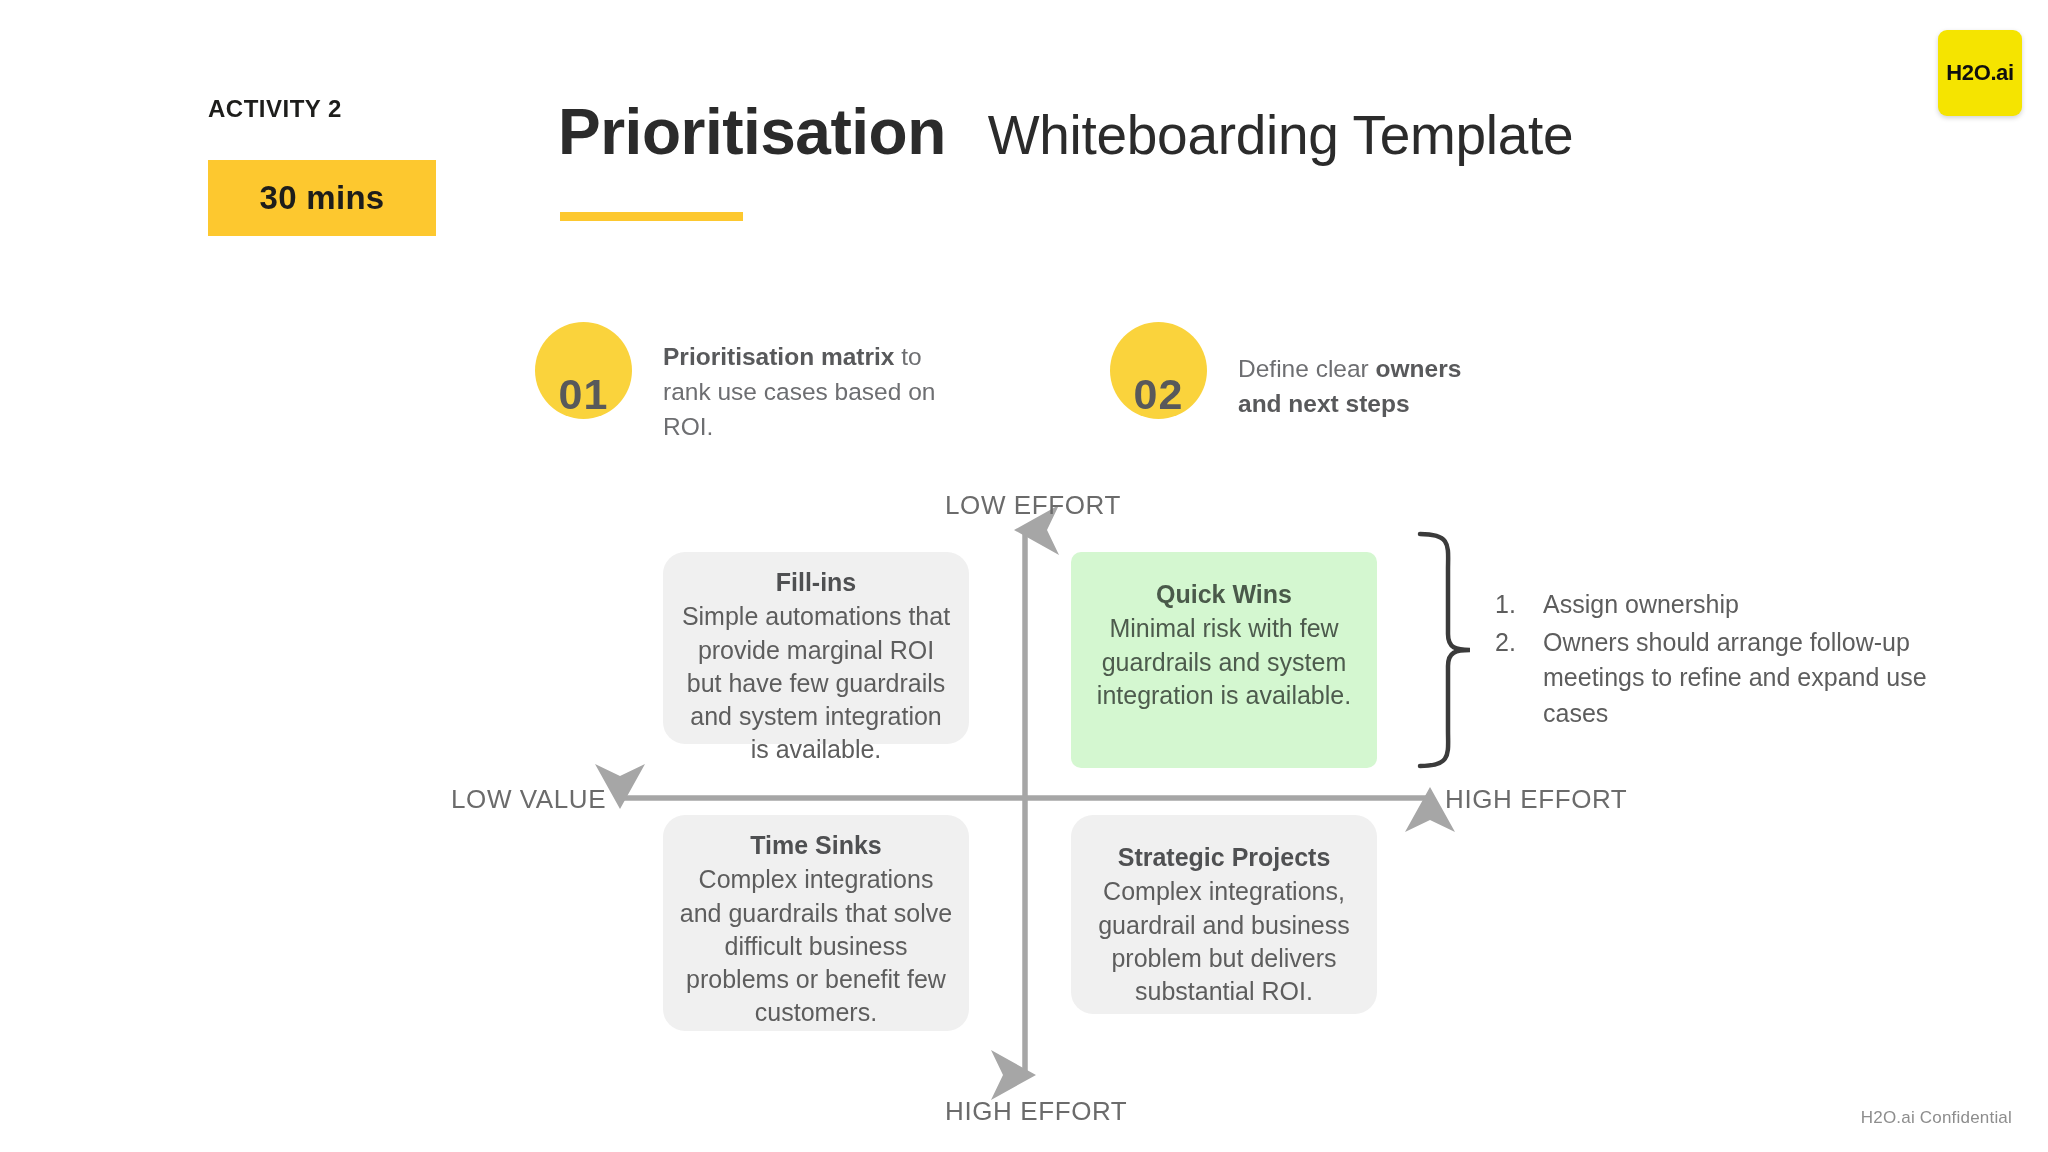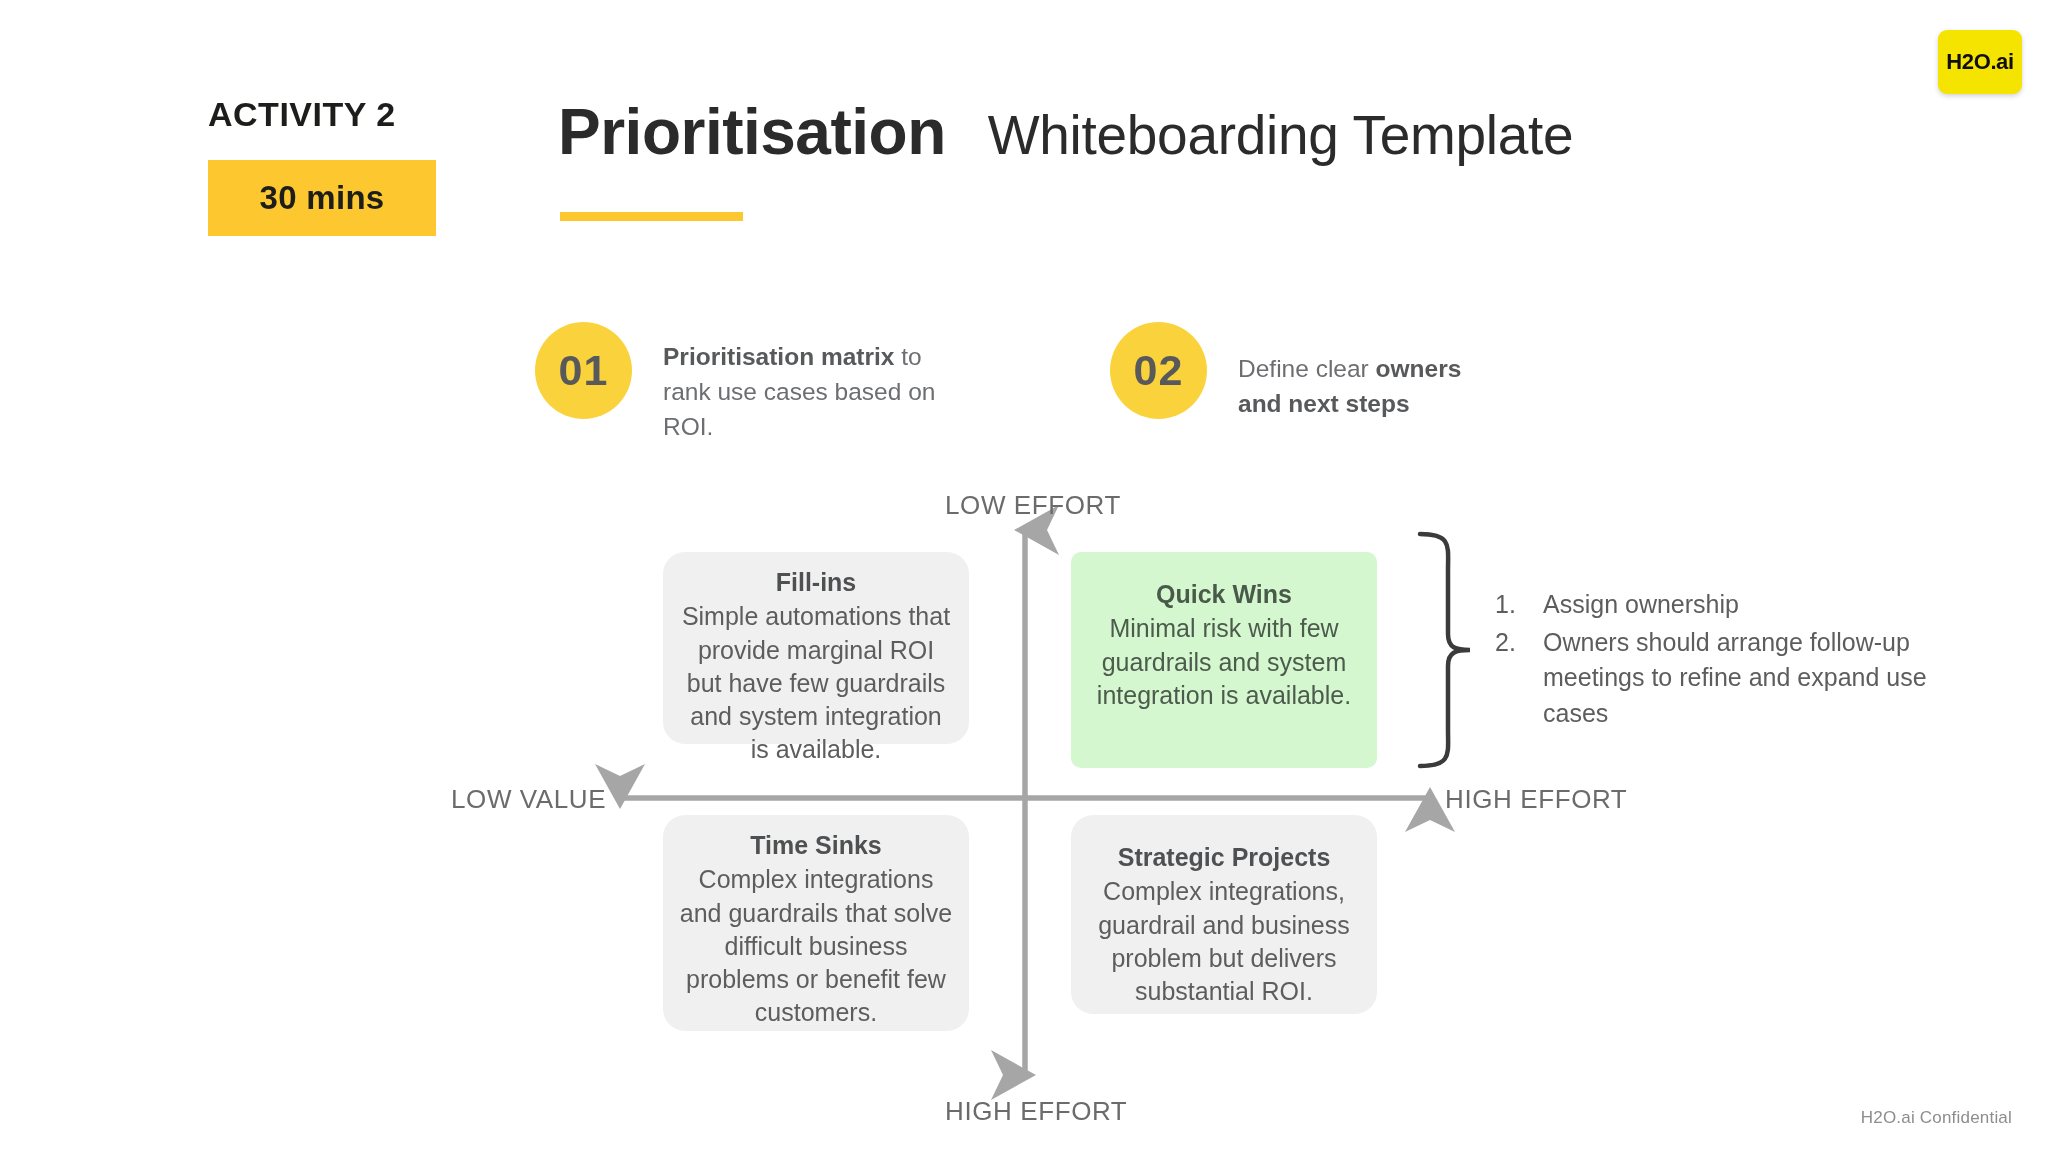--- a/index.html
+++ b/index.html
@@ -15,21 +15,21 @@
     font-family: "Liberation Sans", sans-serif;
     color: #58595b;
     -webkit-font-smoothing: antialiased;
   }
 
   
   #activity-label {
     position: absolute;
     left: 208px;
     top: 95px;
-    font-size: 34px;
+    font-size: 24px;
     font-weight: bold;
     letter-spacing: 0.5px;
     color: #1d1d1b;
     white-space: nowrap;
   }
   #duration-badge {
     position: absolute;
     left: 208px;
     top: 160px;
     width: 228px;
@@ -74,21 +74,21 @@
     width: 183px;
     height: 9px;
     background: #fdc82f;
   }
 
   #logo {
     position: absolute;
     left: 1938px;
     top: 30px;
     width: 84px;
-    height: 64px;
+    height: 86px;
     background: #f5e400;
     border-radius: 9px;
     display: flex;
     align-items: center;
     justify-content: center;
     box-shadow: 0 2px 5px rgba(0,0,0,0.18);
   }
   #logo span {
     font-size: 22px;
     font-weight: bold;
@@ -101,21 +101,21 @@
     position: absolute;
     display: flex;
     align-items: flex-start;
   }
   .step-circle {
     width: 97px;
     height: 97px;
     border-radius: 50%;
     background: #fad33c;
     display: flex;
-    align-items: center;
+    align-items: flex-end;
     justify-content: center;
     flex: none;
   }
   .step-circle span {
     font-size: 43px;
     font-weight: bold;
     color: #58595b;
     letter-spacing: 1px;
   }
   .step-text {

